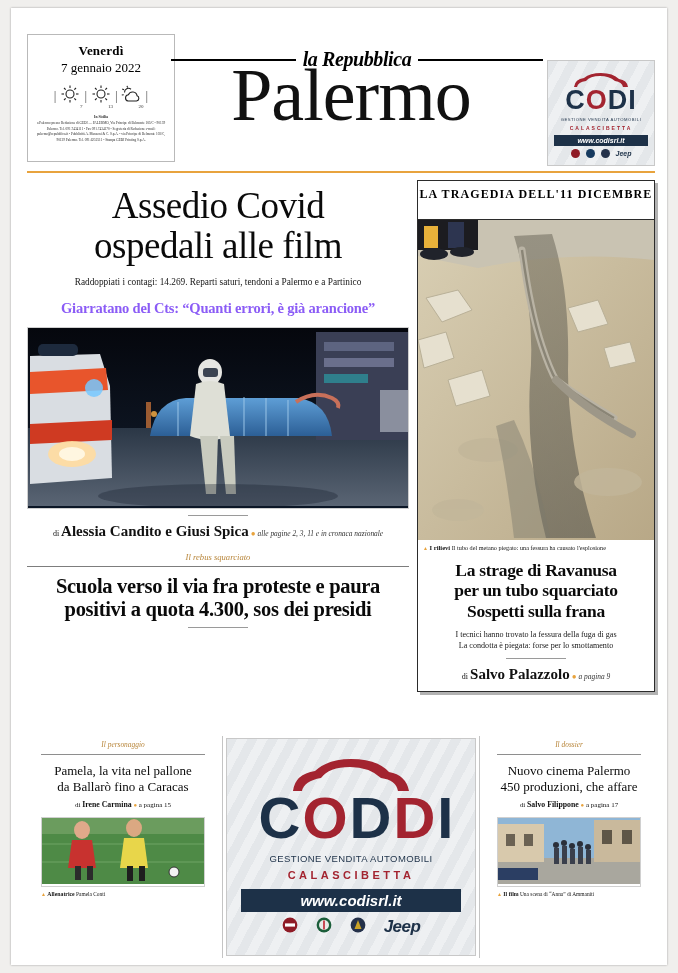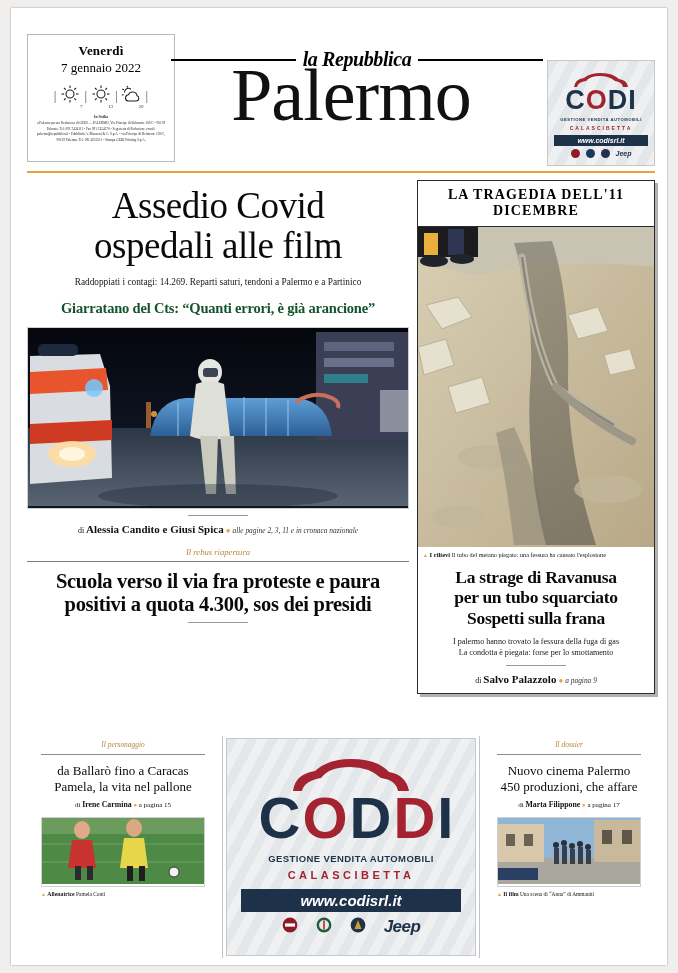--- a/index.html
+++ b/index.html
@@ -54,21 +54,21 @@
     overflow:hidden;
   }
   .codi-stripes{position:absolute;inset:0;
     background:repeating-linear-gradient(118deg,#e4e7ea 0 9px,#eef0f2 9px 18px);}
   .codi-word{
     font-family:"Liberation Sans", sans-serif;font-weight:bold;
     color:#1d3148;letter-spacing:1px;line-height:1;
   }
   .codi-word .dred{color:#a32430;}
   .codi-sub{
-    font-family:"Liberation Sans", sans-serif;font-weight:bold;color:#1d3148;
+    font-family:"Liberation Sans", sans-serif;font-weight:normal;color:#1d3148;
     letter-spacing:.5px;
   }
   .codi-city{font-family:"Liberation Sans", sans-serif;font-weight:bold;color:#a32430;letter-spacing:2px;}
   .codi-url-bar{background:#1d3148;color:#fff;font-family:"Liberation Sans", sans-serif;
     font-weight:bold;font-style:italic;text-align:center;}
   .brand-row{display:flex;justify-content:center;align-items:center;}
   .brand-badge{border-radius:50%;}
   .jeepword{font-family:"Liberation Sans", sans-serif;font-weight:bold;color:#1d3148;font-style:italic;}
 
   .orange-rule{position:absolute;left:16px;right:12px;top:163px;height:2px;background:#e8a33d;}
@@ -79,48 +79,48 @@
   .lead-right{position:absolute;left:390px;top:0;width:238px;}
 
   .main-head{
     text-align:center;font-size:37px;line-height:1.07;color:#0a0a0a;
     font-family:"Liberation Serif", serif;margin-top:6px;letter-spacing:-.5px;
   }
   .main-sub{
     font-size:9.3px;line-height:1.45;text-align:center;margin-top:11px;color:#161616;
   }
   .main-kicker{
-    font-size:14.5px;font-weight:bold;text-align:center;margin-top:10px;color:#14532d;
+    font-size:14.5px;font-weight:bold;text-align:center;margin-top:10px;color:#8b5cf6;
     letter-spacing:-.2px;
   }
   .photo-main{
     margin-top:10px;height:180px;border:1px solid #cfcfcf;position:relative;overflow:hidden;
     background:#0b1626;
   }
   .byline{font-size:8px;text-align:center;margin-top:7px;color:#111;}
-  .byline b{font-size:11px;}
+  .byline b{font-size:15px;}
   .byline .pg{font-style:italic;color:#333;font-size:7.4px;}
   .dot{color:#e8a33d;font-size:8px;}
   .hr-mini{width:60px;height:1px;background:#9a9a9a;margin:6px auto 4px auto;}
 
   .sec-kicker{
     text-align:center;font-style:italic;color:#b8863b;font-size:8.6px;margin-top:12px;
   }
   .rule-thin{height:1px;background:#7d7d7d;margin-top:4px;}
   .school-head{
     text-align:center;font-size:20.5px;font-weight:bold;line-height:1.12;margin-top:8px;color:#0a0a0a;
     letter-spacing:-.3px;
   }
 
   
   .rbox{border:1px solid #2b2b2b;box-sizing:border-box;position:relative;background:#fff;
         box-shadow:3px 3px 0 rgba(0,0,0,.30);}
   .rbox-head{
     text-align:center;font-family:"Liberation Serif", serif;font-weight:bold;
-    font-size:14px;letter-spacing:1.1px;padding:6px 0 7px 0;border-bottom:1px solid #2b2b2b;
+    font-size:12px;letter-spacing:1.1px;padding:6px 0 17px 0;border-bottom:1px solid #2b2b2b;
   }
   .photo-rav{height:320px;position:relative;overflow:hidden;background:#cbb896;}
   .rcap{font-size:6.2px;padding:4px 5px 0 5px;color:#161616;line-height:1.3;}
   .rcap b{font-size:6.6px;}
   .rhead{
     text-align:center;font-size:17.5px;font-weight:bold;line-height:1.17;
     padding:7px 6px 0 6px;color:#0a0a0a;letter-spacing:-.3px;
   }
   .rsub{font-size:8.1px;text-align:center;line-height:1.42;padding:8px 8px 0 8px;color:#161616;}
 
@@ -314,21 +314,21 @@
       </div>
 
       <div class="hr-mini"></div>
       <div class="byline">
         <span>di</span>
         <b>Alessia Candito e Giusi Spica</b>
         <span class="dot">●</span>
         <span class="pg">alle pagine 2, 3, 11 e in cronaca nazionale</span>
       </div>
 
-      <div class="sec-kicker">Il rebus riapertura</div>
+      <div class="sec-kicker">Il rebus squarciato</div>
       <div class="rule-thin"></div>
       <div class="school-head">
         <div>Scuola verso il via fra proteste e paura</div>
         <div>positivi a quota 4.300, sos dei presidi</div>
       </div>
       <div class="hr-mini"></div>
     </div>
 
     <div class="lead-right">
       <div class="rbox">
@@ -382,21 +382,21 @@
           <span>Il tubo del metano piegato: una fessura ha causato l'esplosione</span>
         </div>
 
         <div class="rhead">
           <div>La strage di Ravanusa</div>
           <div>per un tubo squarciato</div>
           <div>Sospetti sulla frana</div>
         </div>
 
         <div class="rsub">
-          <div>I palermo hanno trovato la fessura della fuga di gas</div>
+          <div>I tecnici hanno trovato la fessura della fuga di gas</div>
           <div>La condotta è piegata: forse per lo smottamento</div>
         </div>
 
         <div class="hr-mini"></div>
         <div class="byline" style="padding-bottom:8px;">
           <span>di</span>
           <b>Salvo Palazzolo</b>
           <span class="dot">●</span>
           <span class="pg">a pagina 9</span>
         </div>
@@ -405,22 +405,22 @@
   </div>
 
   <div class="bottom">
     <div class="vsep" style="left:195px;"></div>
     <div class="vsep" style="left:452px;"></div>
 
     <div class="bcol b-left">
       <div class="bkick">Il personaggio</div>
       <div class="brule"></div>
       <div class="bhead">
+        <div>Pamela, la vita nel pallone</div>
         <div>da Ballarò fino a Caracas</div>
-        <div>Pamela, la vita nel pallone</div>
       </div>
       <div class="bby">
         <span>di</span>
         <b>Irene Carmina</b>
         <span class="dot" style="font-size:6px;">●</span>
         <span class="pg">a pagina 15</span>
       </div>
       <div class="bphoto">
         <svg width="162" height="66" viewBox="0 0 162 66" preserveAspectRatio="none">
           <rect width="162" height="66" fill="#4e8a46"></rect>
@@ -496,21 +496,21 @@
 
     <div class="bcol b-right">
       <div class="bkick">Il dossier</div>
       <div class="brule"></div>
       <div class="bhead">
         <div>Nuovo cinema Palermo</div>
         <div>450 produzioni, che affare</div>
       </div>
       <div class="bby">
         <span>di</span>
-        <b>Marta Filippone</b>
+        <b>Salvo Filippone</b>
         <span class="dot" style="font-size:6px;">●</span>
         <span class="pg">a pagina 17</span>
       </div>
       <div class="bphoto">
         <svg width="142" height="66" viewBox="0 0 142 66" preserveAspectRatio="none">
           <rect width="142" height="66" fill="#8fb6d6"></rect>
           <rect y="40" width="142" height="26" fill="#a9a79e"></rect>
           <rect x="0" y="6" width="46" height="38" fill="#d8c9ac"></rect>
           <rect x="8" y="16" width="9" height="12" fill="#6b6253"></rect>
           <rect x="26" y="16" width="9" height="12" fill="#6b6253"></rect>

